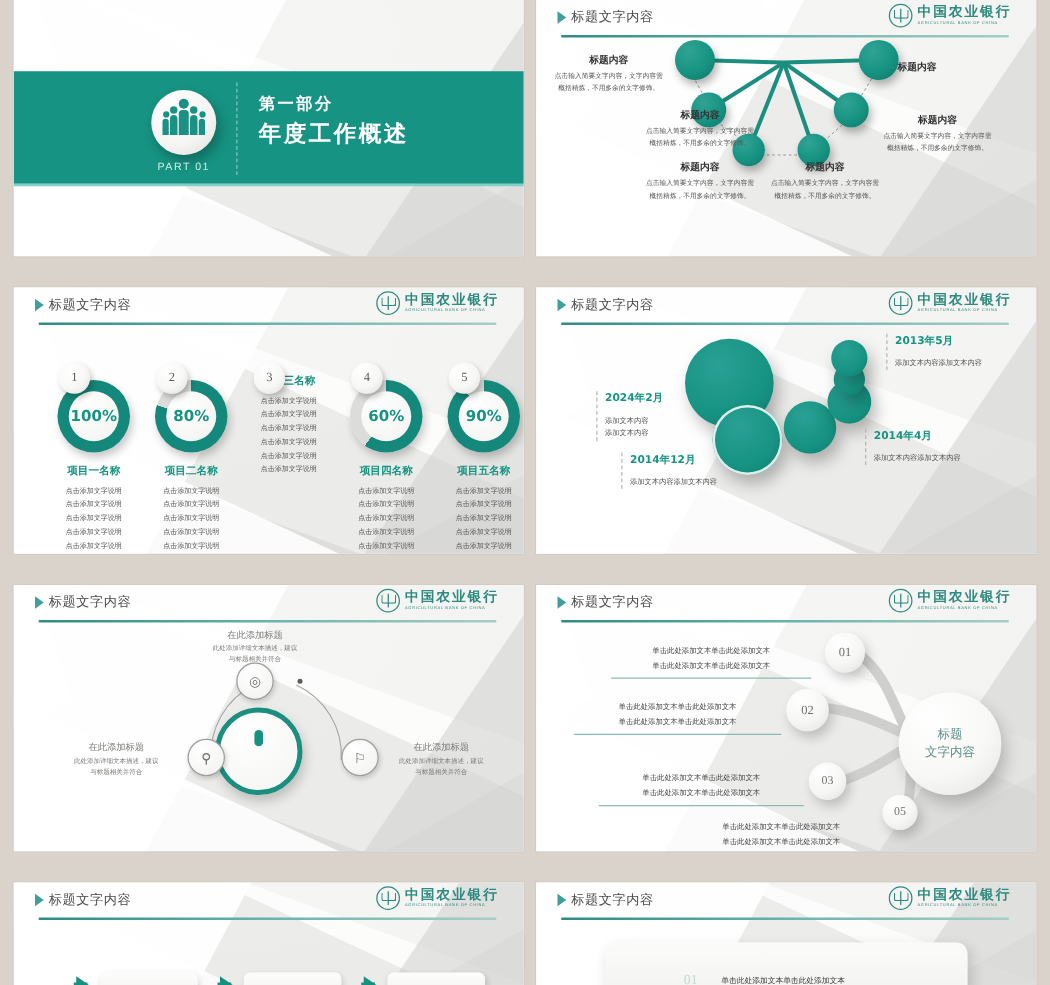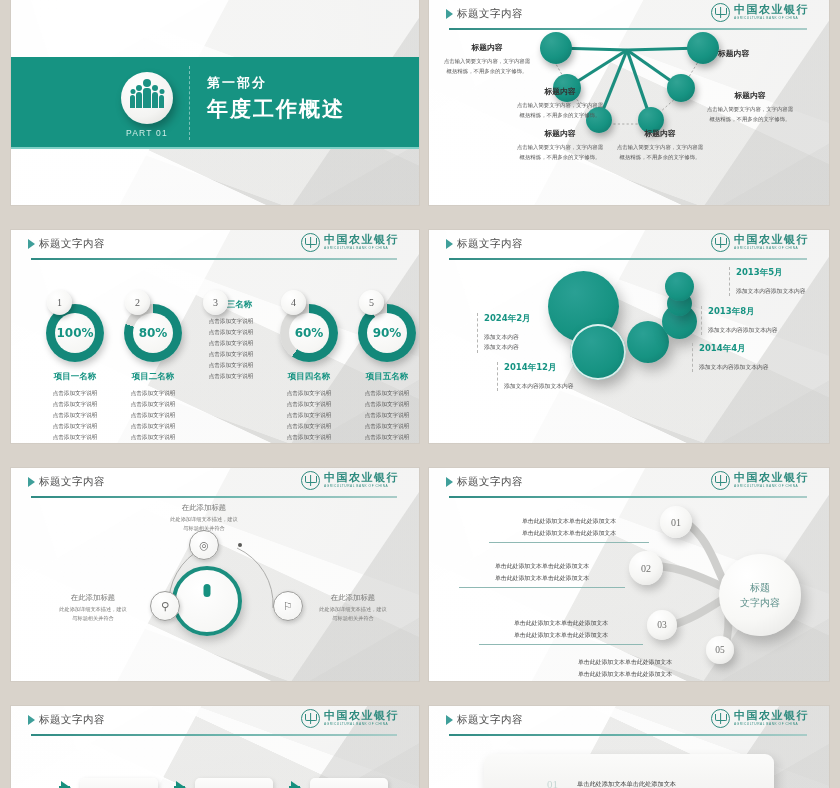--- a/index.html
+++ b/index.html
@@ -59,21 +59,21 @@
     box-shadow:3px 5px 9px rgba(0,0,0,.28);display:flex;align-items:center;justify-content:center;}
   .people{display:flex;align-items:flex-end;gap:1px;}
   .pp{background:#1b9183;border-radius:3px 3px 0 0;position:relative;}
   .pp:before{content:"";position:absolute;left:50%;transform:translateX(-50%);background:#1b9183;border-radius:50%;}
   .pp.a{width:5px;height:13px;} .pp.a:before{width:5px;height:5px;top:-6px;}
   .pp.b{width:6px;height:16px;} .pp.b:before{width:6px;height:6px;top:-7px;}
   .pp.c{width:8px;height:20px;} .pp.c:before{width:8px;height:8px;top:-9px;}
   .cover-part{position:absolute;left:110px;top:128px;width:52px;text-align:center;color:#cfeee8;font-size:8.5px;letter-spacing:1.2px;font-family:"Liberation Sans",sans-serif;}
   .cover-sep{position:absolute;left:178px;top:66px;bottom:0;height:74px;border-left:1px dashed rgba(255,255,255,.45);}
   .cover-sub{position:absolute;left:196px;top:74px;color:#ffffff;font-size:13px;letter-spacing:2px;font-weight:bold;font-family:"DejaVu Sans",sans-serif;}
-  .cover-main{position:absolute;left:196px;top:95px;color:#ffffff;font-size:21px;letter-spacing:2px;font-weight:bold;font-family:"DejaVu Sans",sans-serif;}
+  .cover-main{position:absolute;left:196px;top:95px;color:#ffffff;font-size:18px;letter-spacing:2px;font-weight:bold;font-family:"DejaVu Sans",sans-serif;}
 
   
   .net{position:absolute;inset:0;}
   .nnode{position:absolute;border-radius:50%;background:radial-gradient(circle at 35% 28%,#31a394 0%,#169382 55%,#0f7569 100%);box-shadow:2px 4px 7px rgba(0,0,0,.3);}
   .nlabel{position:absolute;font-family:"DejaVu Sans",sans-serif;}
   .nlabel .t{font-size:7.8px;font-weight:bold;color:#333;margin-bottom:3px;}
   .nlabel .d{font-size:5.4px;color:#555;line-height:1.85;}
   .nlabel.r{text-align:left;}
   .nlabel.c{text-align:center;}
 
@@ -327,26 +327,22 @@
       <div class="bub" style="left:236px;top:42px;width:29px;height:29px;"></div>
 
       <div class="tlbox" style="left:48px;top:47px;width:66px;margin-top:36px;">
         <div class="dt">2024年2月</div>
         <div class="dx">添加文本内容<br>添加文本内容</div>
       </div>
       <div class="tlbox" style="left:68px;top:132px;width:92px;">
         <div class="dt">2014年12月</div>
         <div class="dx">添加文本内容添加文本内容</div>
       </div>
-      <div class="tlbox" style="left:280px;top:37px;width:98px;margin-left:20px;">
+      <div class="tlbox" style="left:280px;top:37px;width:98px;">
         <div class="dt">2013年5月</div>
-        <div class="dx">添加文本内容添加文本内容</div>
-      </div>
-      <div class="tlbox" style="left:272px;top:76px;width:98px;">
-        <div class="dt">2013年8月</div>
         <div class="dx">添加文本内容添加文本内容</div>
       </div>
       <div class="tlbox" style="left:263px;top:113px;width:98px;">
         <div class="dt">2014年4月</div>
         <div class="dx">添加文本内容添加文本内容</div>
       </div>
     </div>
   </div>
 
   <div class="slide" style="left:11px;top:468px;width:408px;height:213px;">

